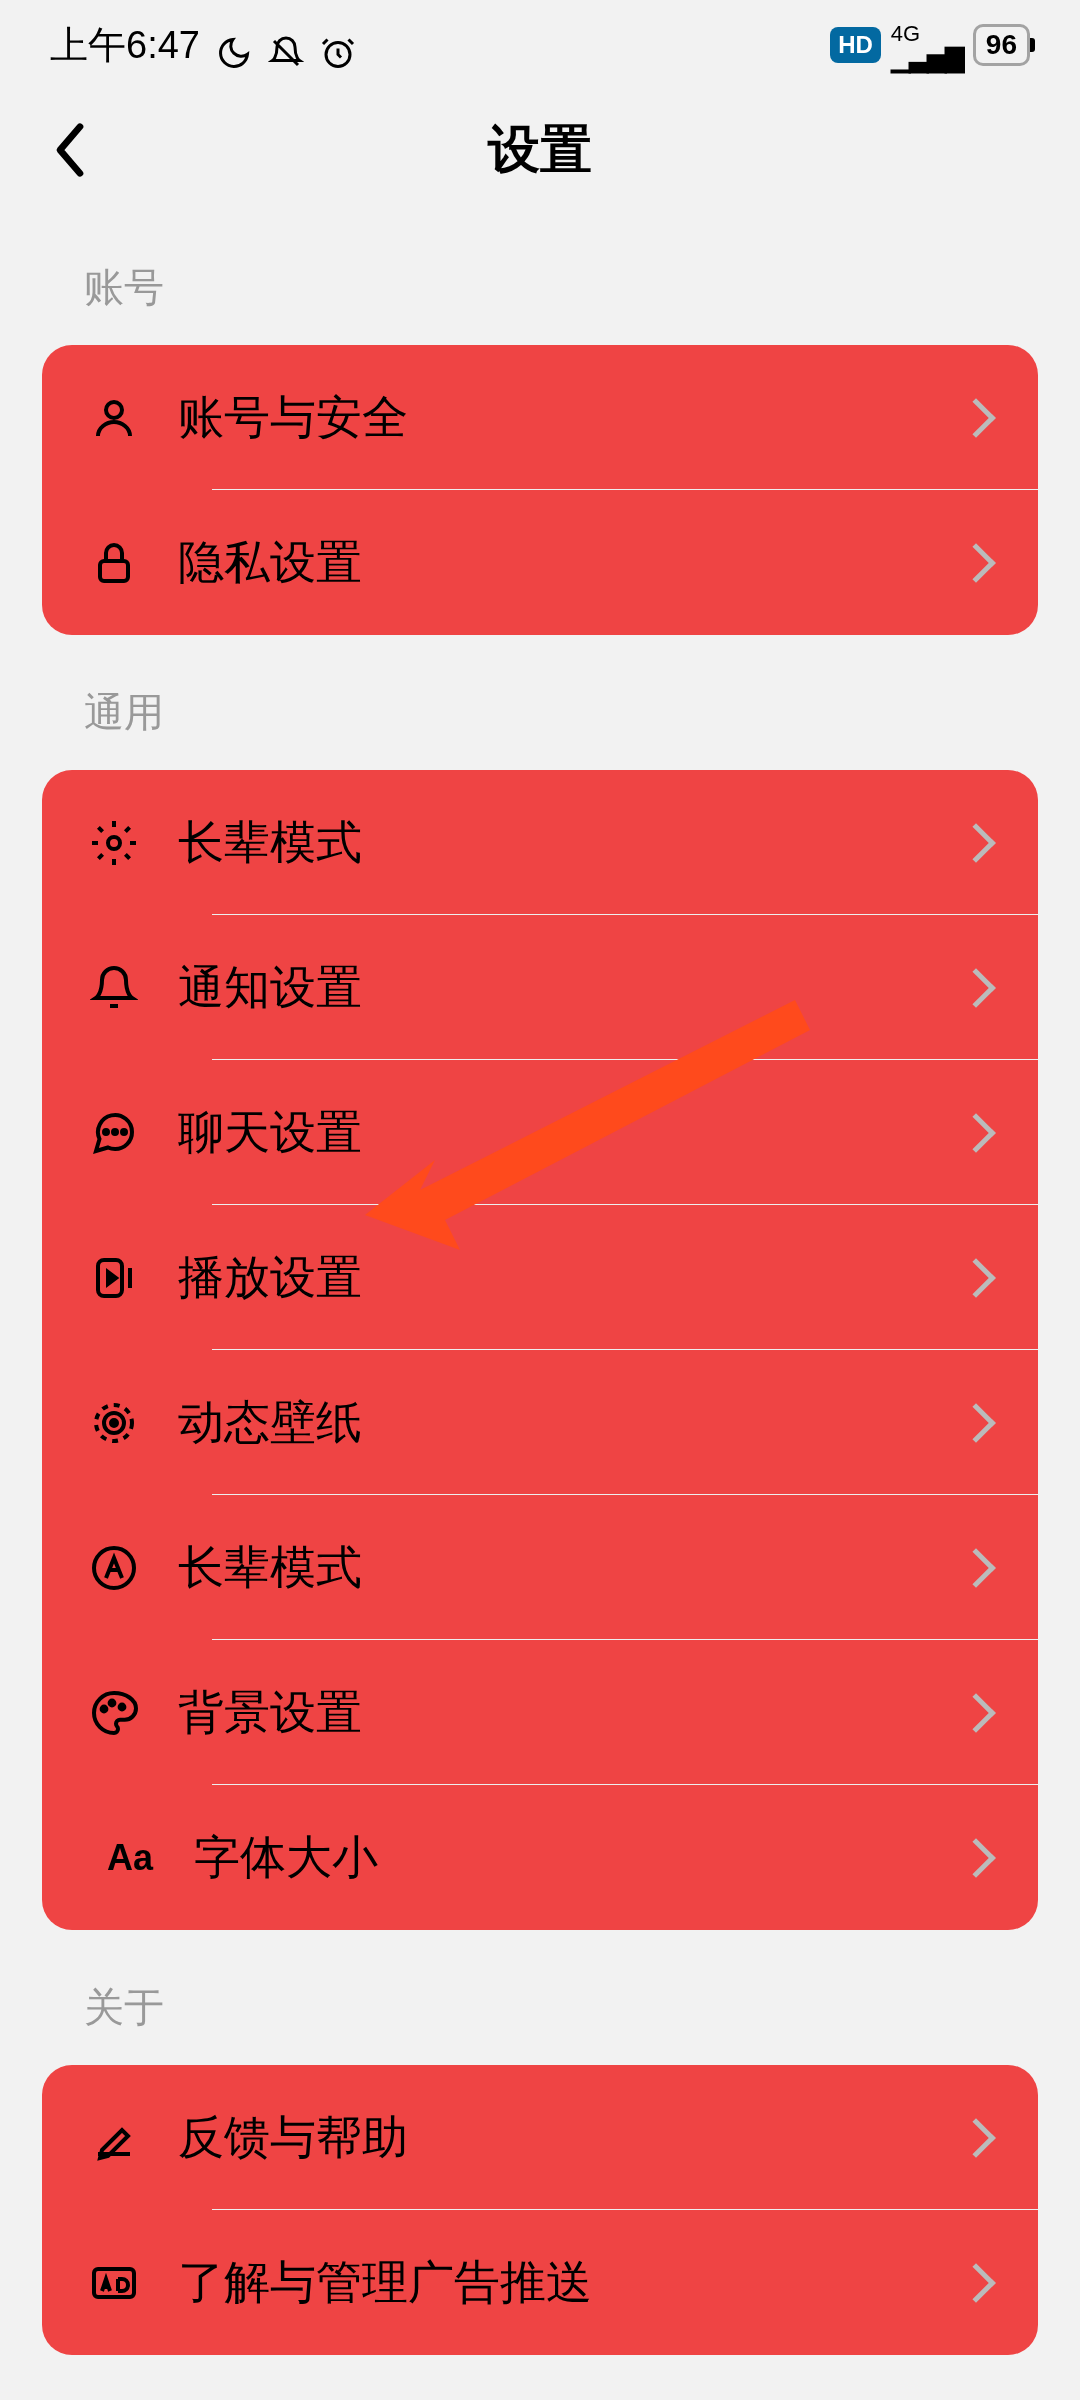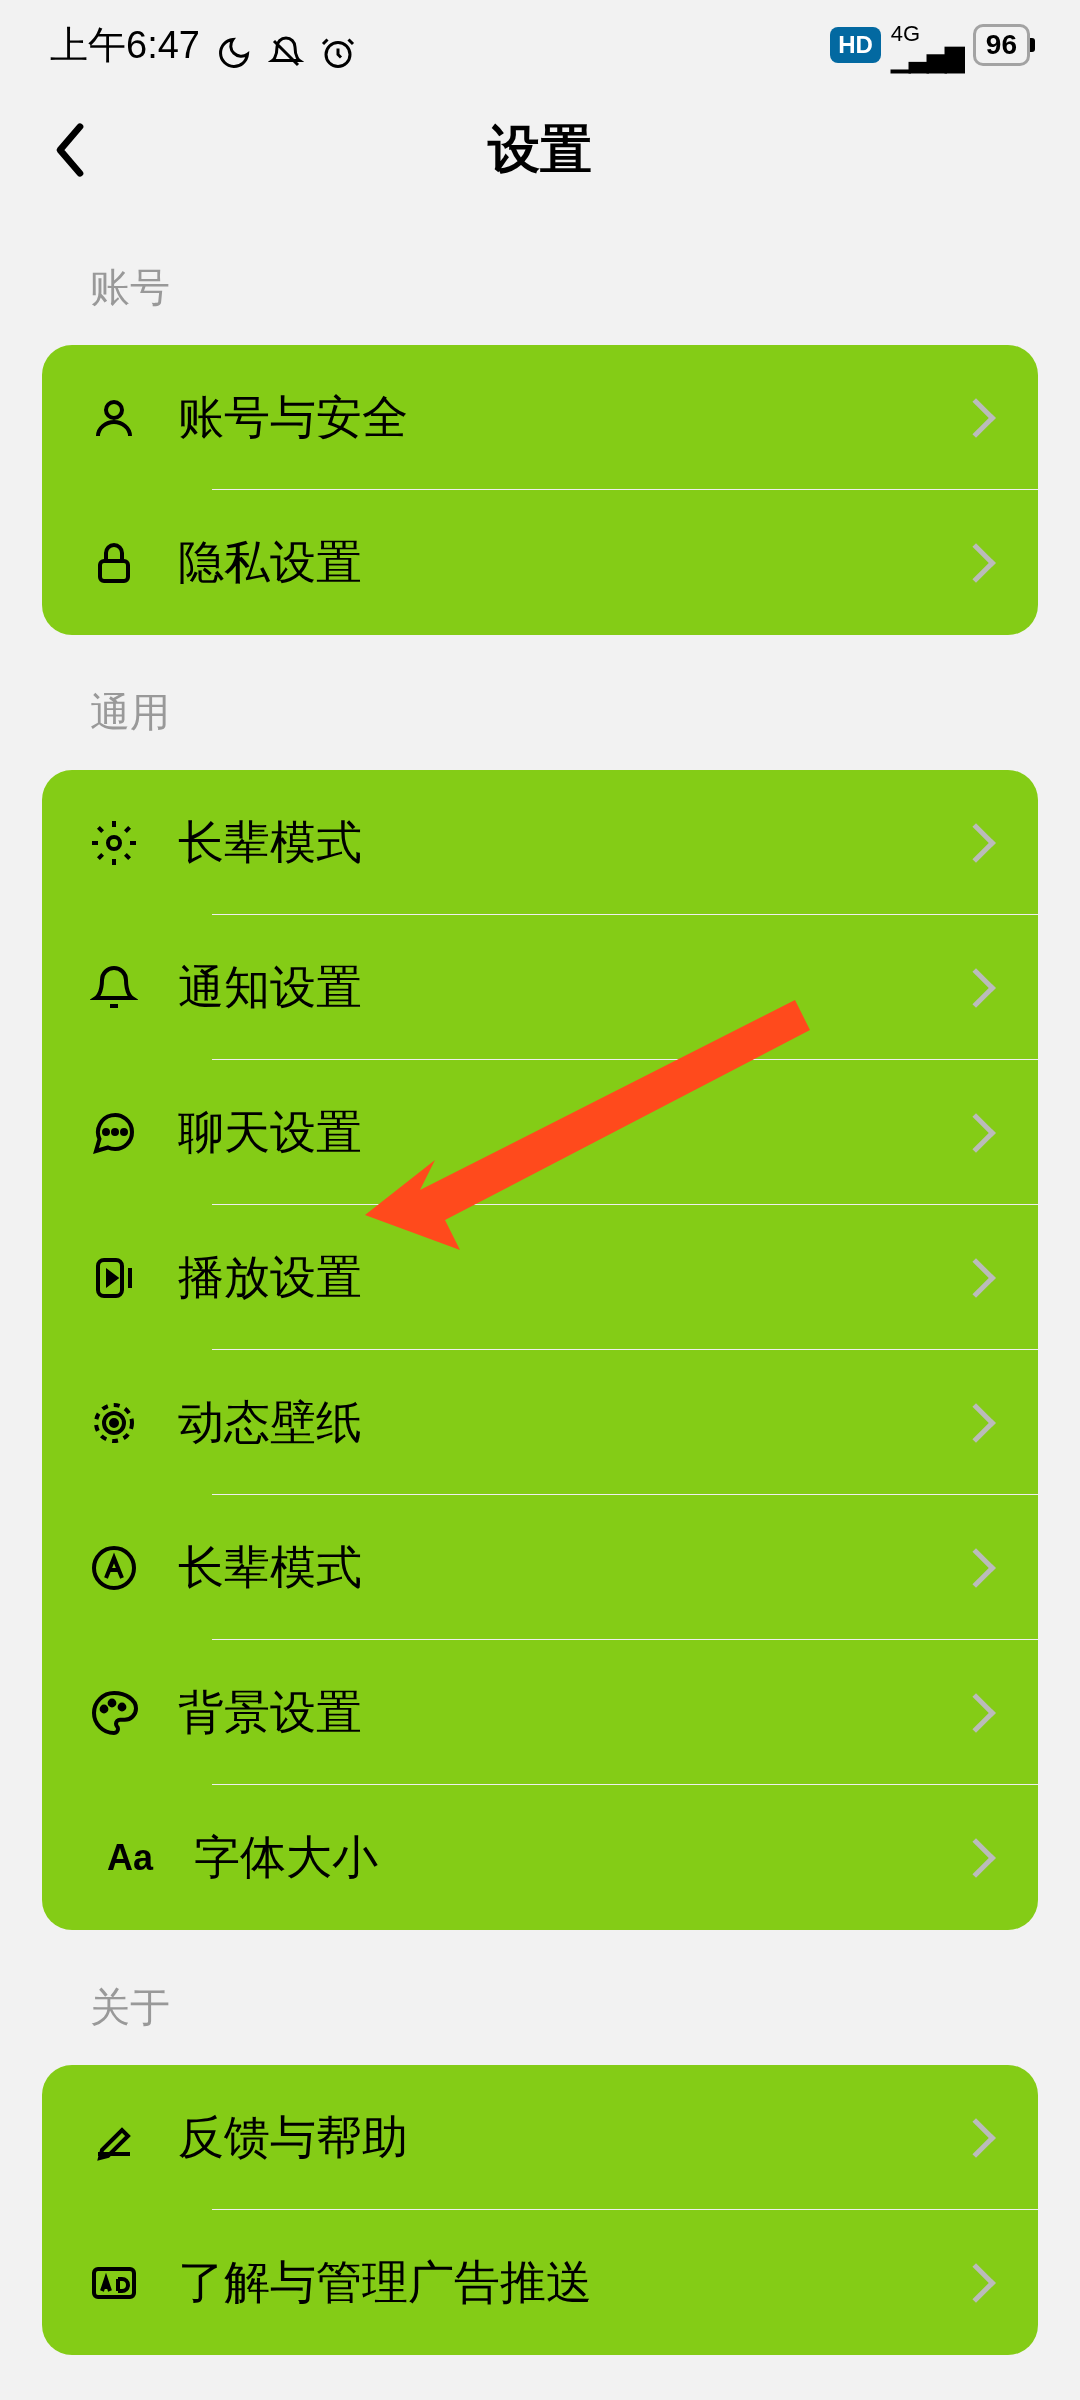--- a/index.html
+++ b/index.html
@@ -69,24 +69,25 @@
       position: absolute;
       left: 50%;
       transform: translateX(-50%);
       font-size: 52px;
       font-weight: 600;
       color: #000;
     }
     .section-label {
       font-size: 40px;
       color: #999;
-      padding: 50px 90px 30px;
+      padding: 50px 48px 30px;
+      margin-left: 36px;
     }
     .card {
-      background: #84cc16;
+      background: #ef4444;
       margin: 0 42px;
       border-radius: 30px;
       overflow: hidden;
     }
     .row {
       display: flex;
       align-items: center;
       height: 145px;
       padding: 0 48px;
       position: relative;

